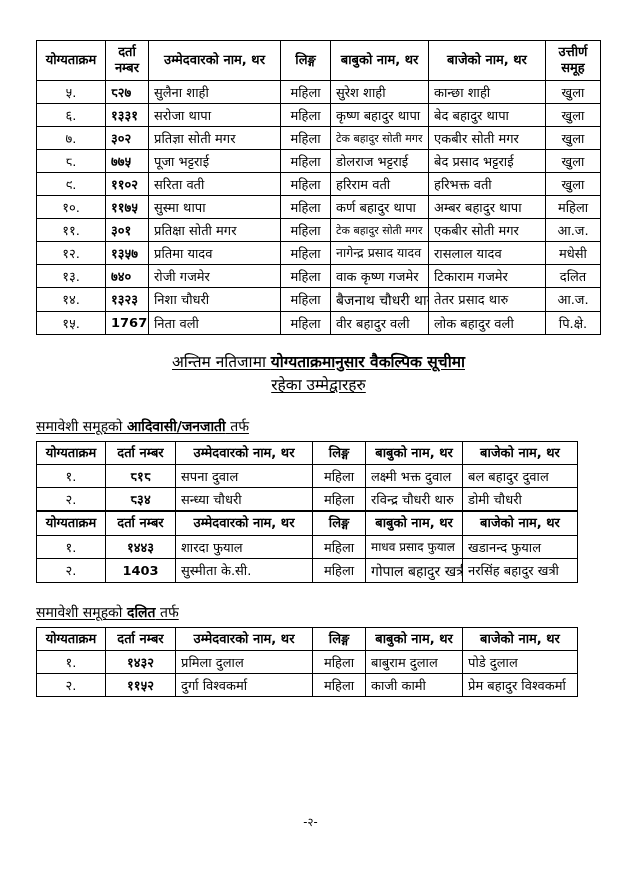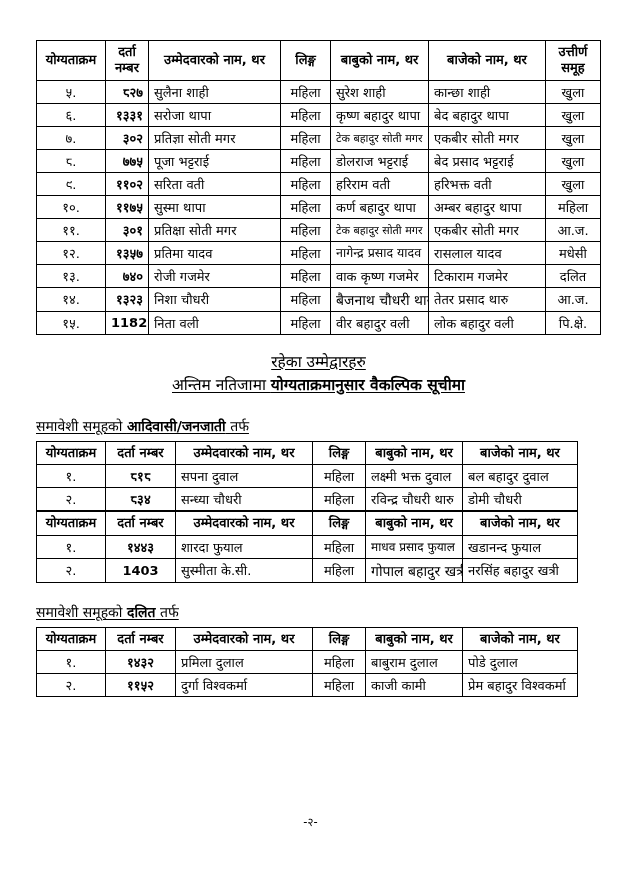--- a/index.html
+++ b/index.html
@@ -44,21 +44,21 @@
   table.t7 th:nth-child(1) { width: 69px; }
   table.t7 th:nth-child(2) { width: 43px; }
   table.t7 th:nth-child(3) { width: 132px; }
   table.t7 th:nth-child(4) { width: 50px; }
   table.t7 th:nth-child(5) { width: 98px; }
   table.t7 th:nth-child(6) { width: 117px; }
   table.t7 th:nth-child(7) { width: 55px; }
   table.t7 td:nth-child(1),
   table.t7 td:nth-child(4),
   table.t7 td:nth-child(7) { text-align: center; }
-  table.t7 td:nth-child(2) { text-align: right; font-weight: bold; }
+  table.t7 td:nth-child(2) { text-align: left; font-weight: bold; }
   
   table.t6 { width: 541px; }
   table.t6 th:nth-child(1) { width: 69px; }
   table.t6 th:nth-child(2) { width: 70px; }
   table.t6 th:nth-child(3) { width: 137px; }
   table.t6 th:nth-child(4) { width: 53px; }
   table.t6 th:nth-child(5) { width: 97px; }
   table.t6 th:nth-child(6) { width: 115px; }
   table.t6 td:nth-child(1),
   table.t6 td:nth-child(4) { text-align: center; }
@@ -198,33 +198,33 @@
           <td>१४.</td>
           <td>१३२३</td>
           <td>निशा चौधरी</td>
           <td>महिला</td>
           <td style="font-size: 14px;">बैजनाथ चौधरी थारु</td>
           <td>तेतर प्रसाद थारु</td>
           <td>आ.ज.</td>
         </tr>
         <tr>
           <td>१५.</td>
-          <td>1182</td>
+          <td>1767</td>
           <td>निता वली</td>
           <td>महिला</td>
           <td>वीर बहादुर वली</td>
           <td>लोक बहादुर वली</td>
           <td>पि.क्षे.</td>
         </tr>
       </tbody>
     </table>
 
   <div class="title-block">
+    <div class="title-line"><span>अन्तिम नतिजामा </span><span class="em">योग्यताक्रमानुसार वैकल्पिक सूचीमा</span></div>
     <div class="title-line">रहेका उम्मेद्वारहरु</div>
-    <div class="title-line"><span>अन्तिम नतिजामा </span><span class="em">योग्यताक्रमानुसार वैकल्पिक सूचीमा</span></div>
   </div>
 
   <div class="section-heading"><span>समावेशी समूहको </span><span class="em">आदिवासी/जनजाती</span><span> तर्फ</span></div>
   <table class="t6">
       <thead>
         <tr>
           <th>योग्यताक्रम</th>
           <th>दर्ता नम्बर</th>
           <th>उम्मेदवारको नाम, थर</th>
           <th>लिङ्ग</th>

